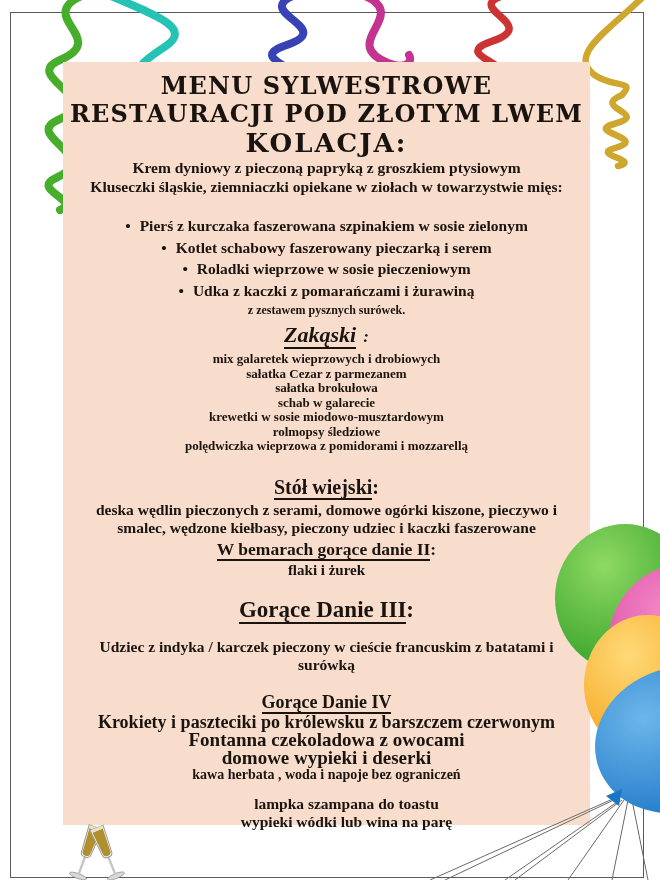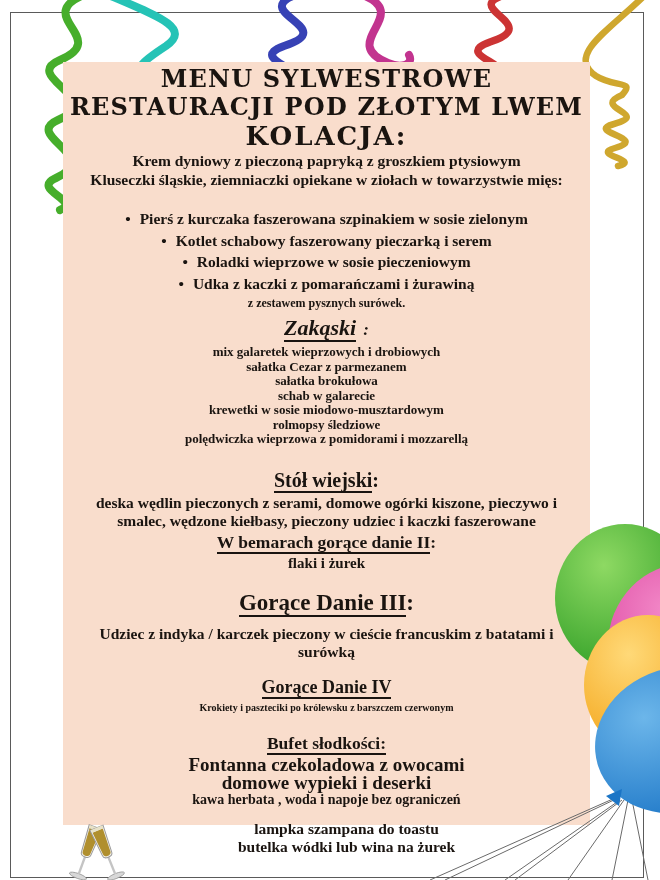--- a/index.html
+++ b/index.html
@@ -12,40 +12,40 @@
     border:1.5px solid #5a5a5a;z-index:0;pointer-events:none;
   }
   .deco{position:absolute;z-index:1;}
   .deco-front{position:absolute;z-index:3;}
   .menu-box{
     position:absolute;left:63px;top:62px;width:527px;height:763px;
     background:#f9ddcc;z-index:2;text-align:center;color:#1a1410;
     font-weight:bold;
   }
   .tl{font-family:"DejaVu Serif",serif;font-weight:700;letter-spacing:1.2px;}
-  .t1{font-size:24px;line-height:28px;padding-top:3px;}
+  .t1{font-size:24px;line-height:28px;padding-top:10px;}
   .t2{font-size:24px;line-height:28px;}
   .t3{font-size:26px;line-height:30px;letter-spacing:2px;}
   .intro{font-size:15.5px;line-height:19px;}
   .blt{font-size:15.5px;line-height:21.5px;}
   .mt4{margin-top:19px;}
   .dot{margin-right:9px;}
   .note{font-size:12px;line-height:19px;}
   .u{border-bottom:2.5px solid #1a1410;}
   .hz{font-size:22px;line-height:30px;font-style:italic;}
   .hz .colon{margin-left:7px;font-size:17px;}
   .zi{font-size:13px;line-height:14.5px;}
   .hs{font-size:20px;line-height:27px;margin-top:20px;}
   .sdesc{font-size:15.5px;line-height:18px;max-width:507px;margin:0 auto;}
   .hb{font-size:17.5px;line-height:25px;}
   .fl{font-size:15px;line-height:17px;}
   .h3{font-size:23px;line-height:25px;margin-top:18px;}
-  .d3{font-size:15.5px;line-height:18px;max-width:500px;margin:10px auto;}
+  .d3{font-size:15.5px;line-height:18px;max-width:500px;margin:16px auto;}
   .h4{font-size:18px;line-height:24px;margin-top:14px;}
-  .d4{font-size:10px;line-height:17px;}
+  .d4{font-size:18px;line-height:17px;}
   .hbf{font-size:17.5px;line-height:25px;margin-top:15px;}
   .bf1{font-size:19px;line-height:18px;}
   .bf3{font-size:14px;line-height:16px;}
   .fin{font-size:15.5px;line-height:18px;margin-left:40px;}
   .fin1{margin-top:12px;}
 </style>
 </head>
 <body>
 
 <div class="page">
@@ -92,27 +92,26 @@
 
     <div class="hb"><span class="u">W bemarach gorące danie II</span><span>:</span></div>
     <div class="fl">flaki i żurek</div>
 
     <div class="h3"><span class="u">Gorące Danie III</span><span>:</span></div>
     <div class="d3">Udziec z indyka / karczek pieczony w cieście francuskim  z batatami i surówką</div>
 
     <div class="h4"><span class="u">Gorące Danie IV</span></div>
     <div class="d4">Krokiety i paszteciki po królewsku z barszczem czerwonym</div>
 
-    <div class="hbf"><span class="u">Bufet słodkości:</span></div>
     <div class="bf1">Fontanna czekoladowa z owocami</div>
     <div class="bf1">domowe wypieki i deserki</div>
     <div class="bf3">kawa herbata , woda i napoje bez ograniczeń</div>
 
     <div class="fin fin1">lampka szampana do toastu</div>
-    <div class="fin">butelka wódki lub wina na żurek</div>
+    <div class="fin">wypieki wódki lub wina na parę</div>
   </div>
 
   <svg class="deco-front" style="left:380px;top:500px;" width="280" height="380" viewBox="0 0 280 380">
     <defs>
       <radialGradient id="gb0" cx="35%" cy="28%" r="80%">
         <stop offset="0" stop-color="#8ed963"></stop>
         <stop offset="1" stop-color="#2f9e25"></stop>
       </radialGradient>
       <radialGradient id="gb1" cx="35%" cy="28%" r="80%">
         <stop offset="0" stop-color="#f287c7"></stop>

